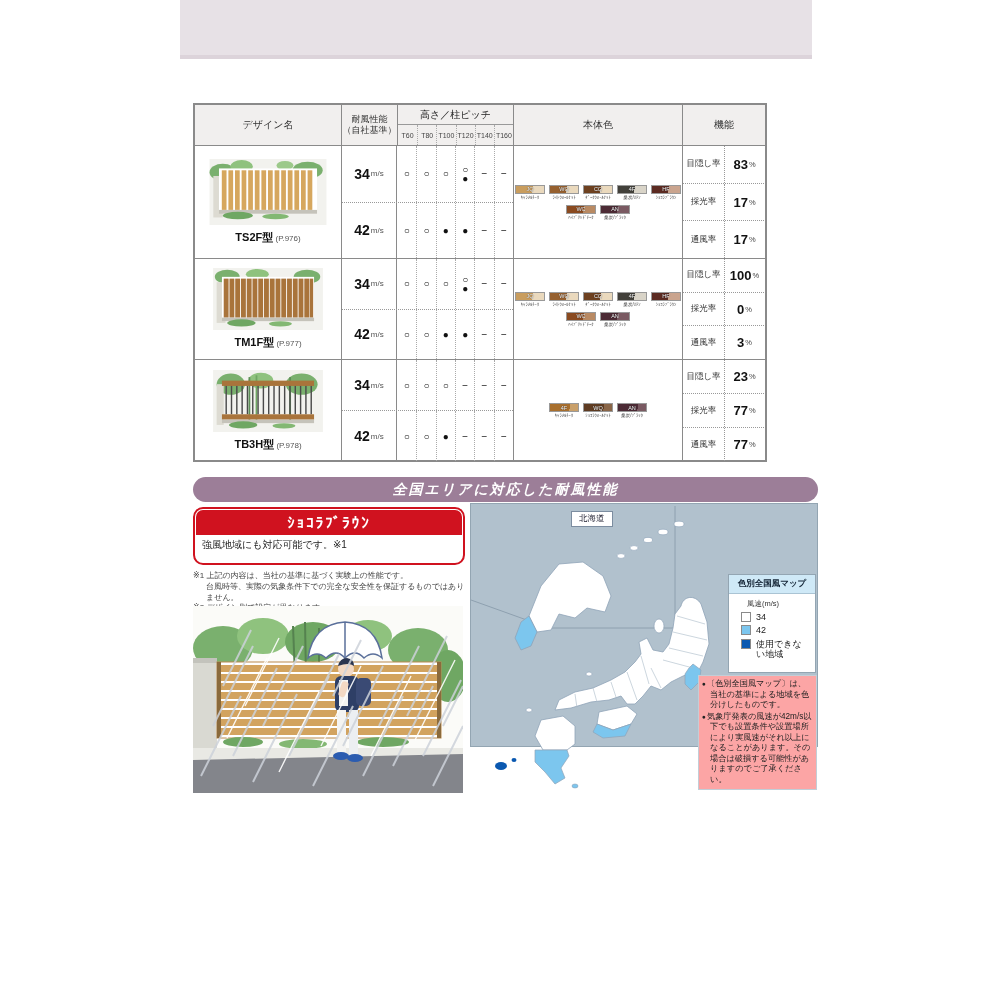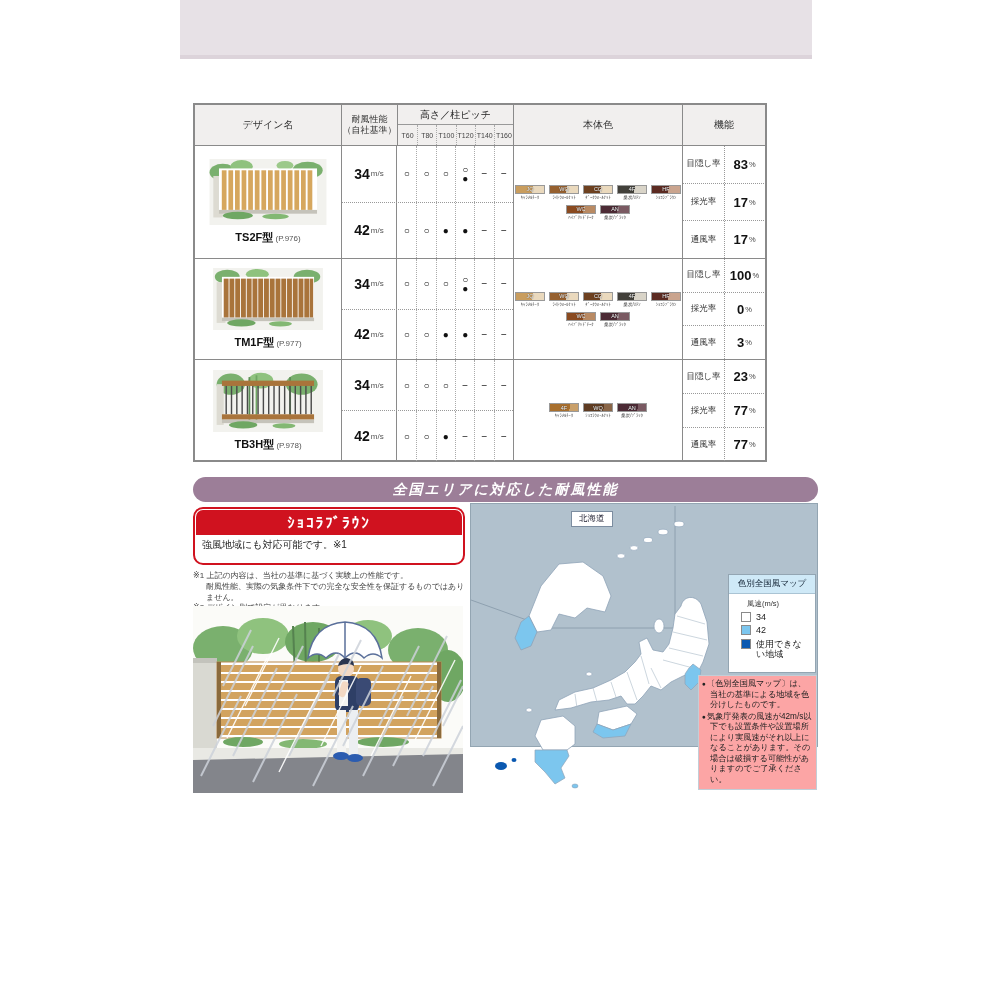--- a/index.html
+++ b/index.html
@@ -54,21 +54,21 @@
   #feature-body{padding:3px 7px;font-size:10px;color:#222;line-height:1.35;}
   
   #notes{left:193px;top:571px;width:272px;font-size:8px;color:#444;line-height:1.35;}
   .note-indent{padding-left:13px;}
   
   #illustration{left:193px;top:606px;width:270px;height:187px;}
   
   #map-panel{left:470px;top:503px;width:348px;height:244px;background:#b1c1cd;border:1px solid #93a5b2;box-sizing:border-box;}
   #hokkaido-label{position:absolute;left:100px;top:7px;background:#fff;border:1px solid #7c8da0;font-size:8.5px;color:#223;padding:1px 7px;}
   #legend{position:absolute;left:257px;top:70px;width:88px;height:99px;background:#fff;border:1px solid #93a5b2;box-sizing:border-box;}
-  #legend-title{height:18px;background:#cfe9f7;display:flex;align-items:center;justify-content:center;font-size:8.5px;font-weight:normal;color:#123;border-bottom:1px solid #aac4d4;}
+  #legend-title{height:18px;background:#cfe9f7;display:flex;align-items:center;justify-content:center;font-size:8.5px;font-weight:bold;color:#123;border-bottom:1px solid #aac4d4;}
   #legend-unit{font-size:7.5px;color:#333;margin:5px 0 2px 18px;}
   .legend-item{display:flex;align-items:flex-start;gap:5px;margin:3px 0 0 12px;font-size:9px;color:#222;line-height:1.15;}
   .lsq{width:10px;height:10px;border:1px solid #8a8a8a;box-sizing:border-box;flex:0 0 auto;margin-top:0px;}
   .legend-item span.ltext{width:52px;}
   #map-bullets{position:absolute;left:227px;top:171px;width:119px;height:115px;background:#fca5a5;border:1px solid #c2ced7;box-sizing:border-box;padding:3px 3px 0 3px;font-size:8.2px;line-height:1.28;color:#222;}
   .bullet{text-indent:-8px;padding-left:8px;margin-bottom:1px;}
   .bullet::before{content:"●";font-size:6.5px;margin-right:1px;}
 </style>
 </head>
 <body>
@@ -488,21 +488,21 @@
 
 <div class="abs" id="feature-box">
   <div id="feature-title">ｼｮｺﾗﾌﾞﾗｳﾝ</div>
   <div id="feature-body">
     <div>強風地域にも対応可能です。※1</div>
   </div>
 </div>
 
 <div class="abs" id="notes">
   <div>※1 上記の内容は、当社の基準に基づく実験上の性能です。</div>
-  <div class="note-indent">耐風性能、実際の気象条件下での完全な安全性を保証するものではありません。</div>
+  <div class="note-indent">台風時等、実際の気象条件下での完全な安全性を保証するものではありません。</div>
   <div>※2 デザイン別で設定が異なります。</div>
 </div>
 
 <svg class="abs" id="illustration" viewBox="0 0 270 187">
   <rect width="270" height="187" fill="#fbfbf8"></rect>
 
   <g fill="#7ab06e">
     <ellipse cx="30" cy="42" rx="30" ry="22"></ellipse>
       <ellipse cx="70" cy="30" rx="26" ry="18" fill="#8fc27e"></ellipse>
     <ellipse cx="120" cy="36" rx="28" ry="20" fill="#6fa763"></ellipse>

